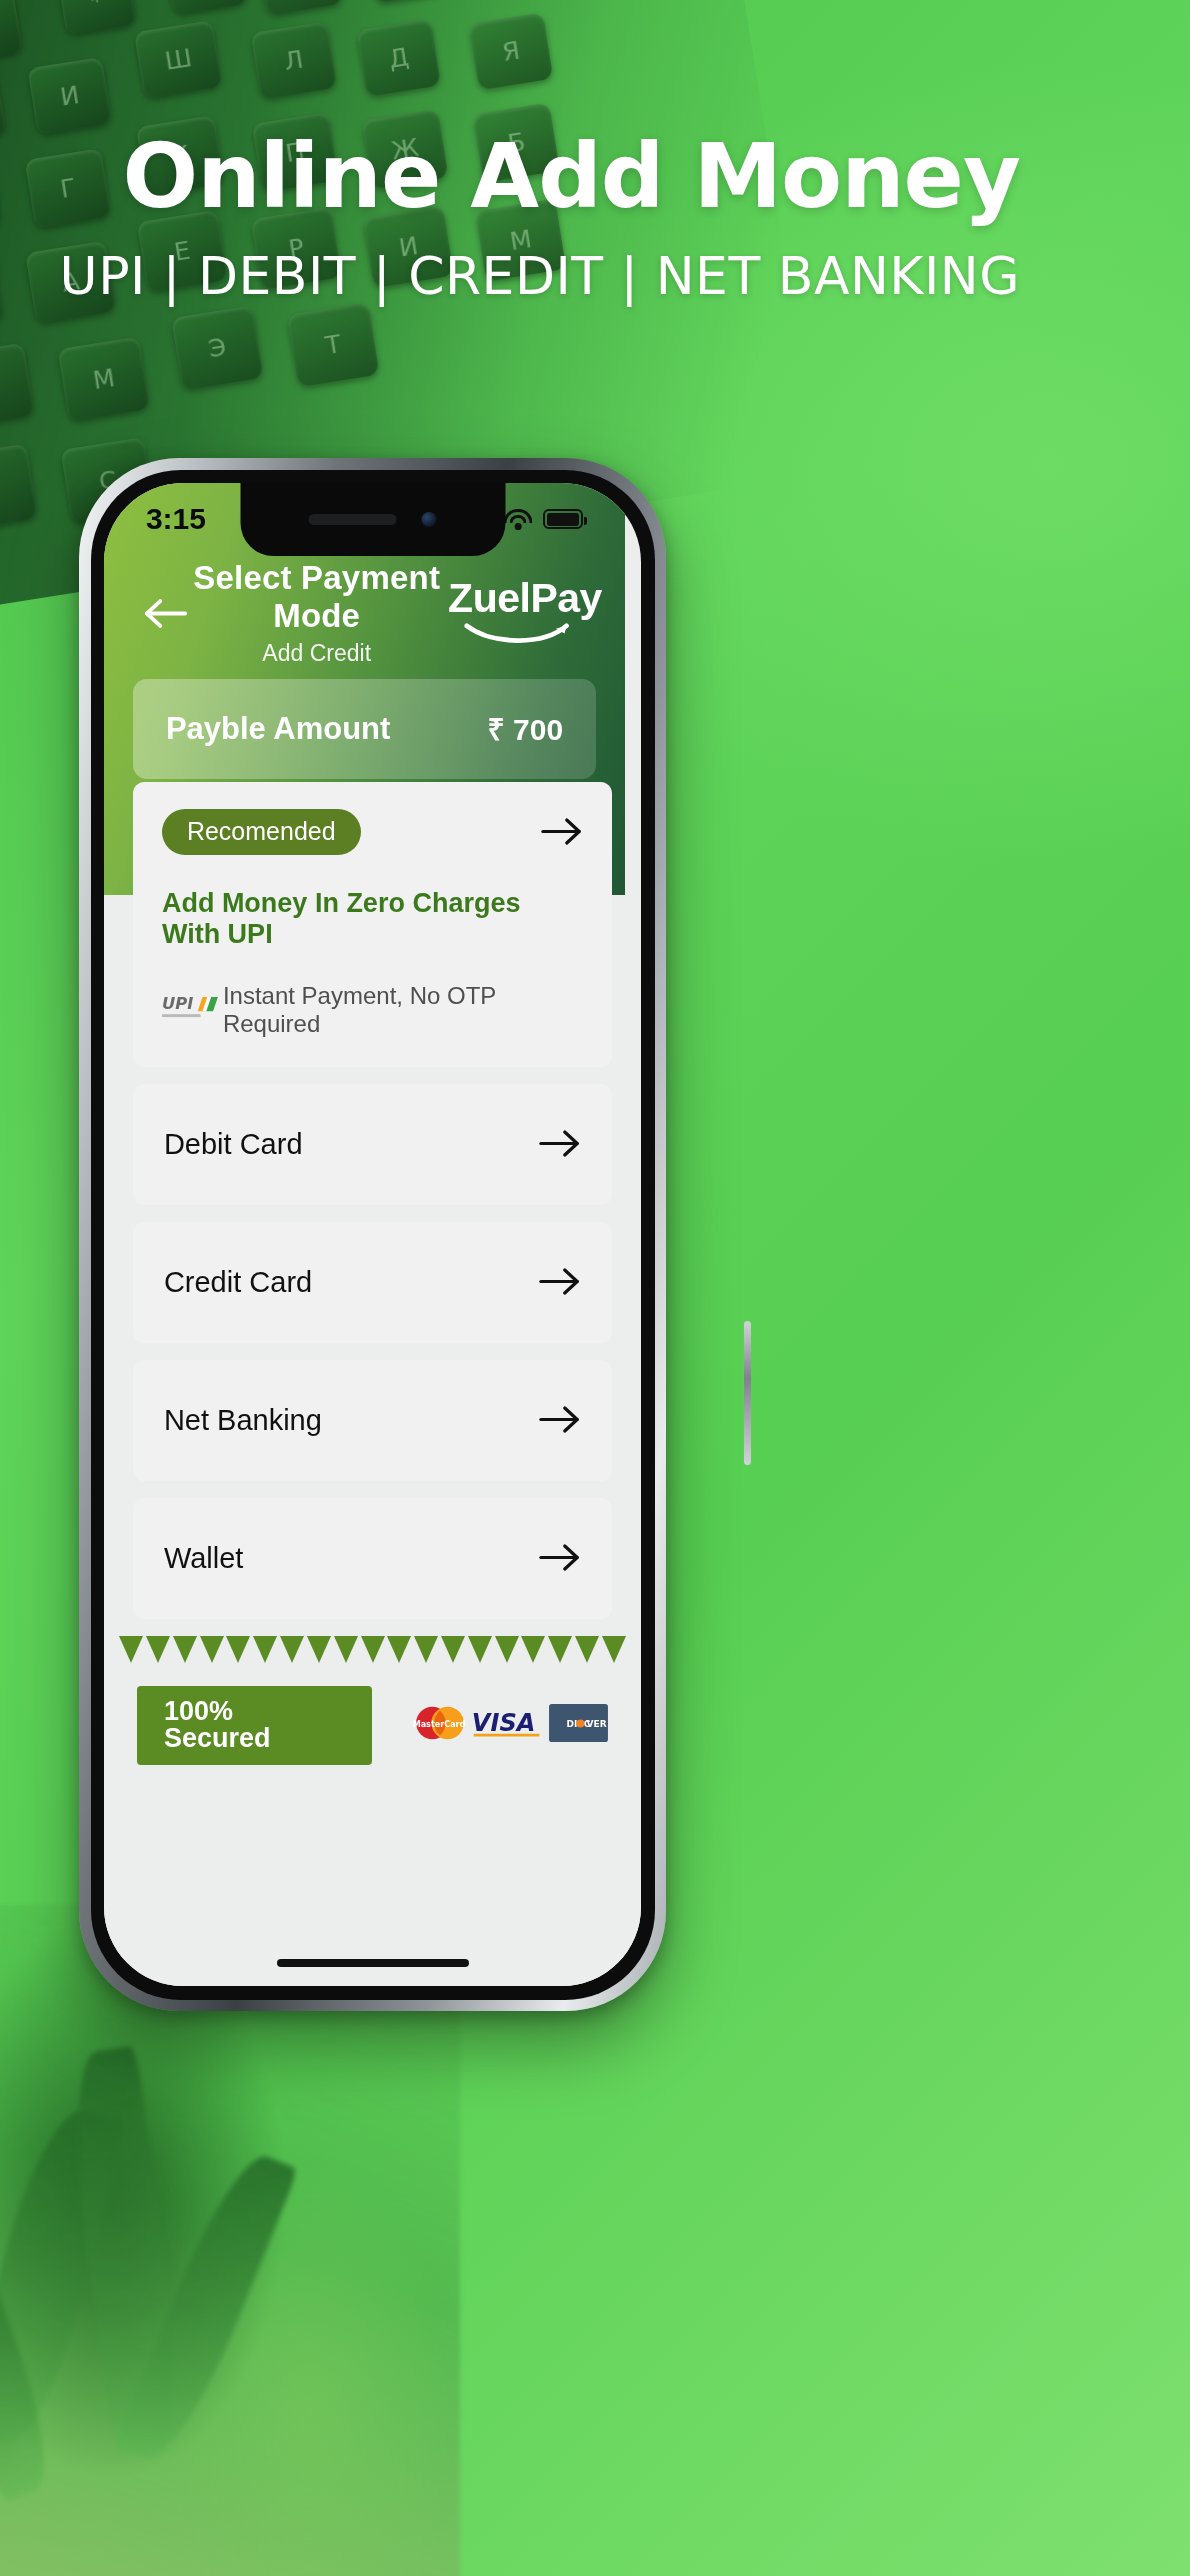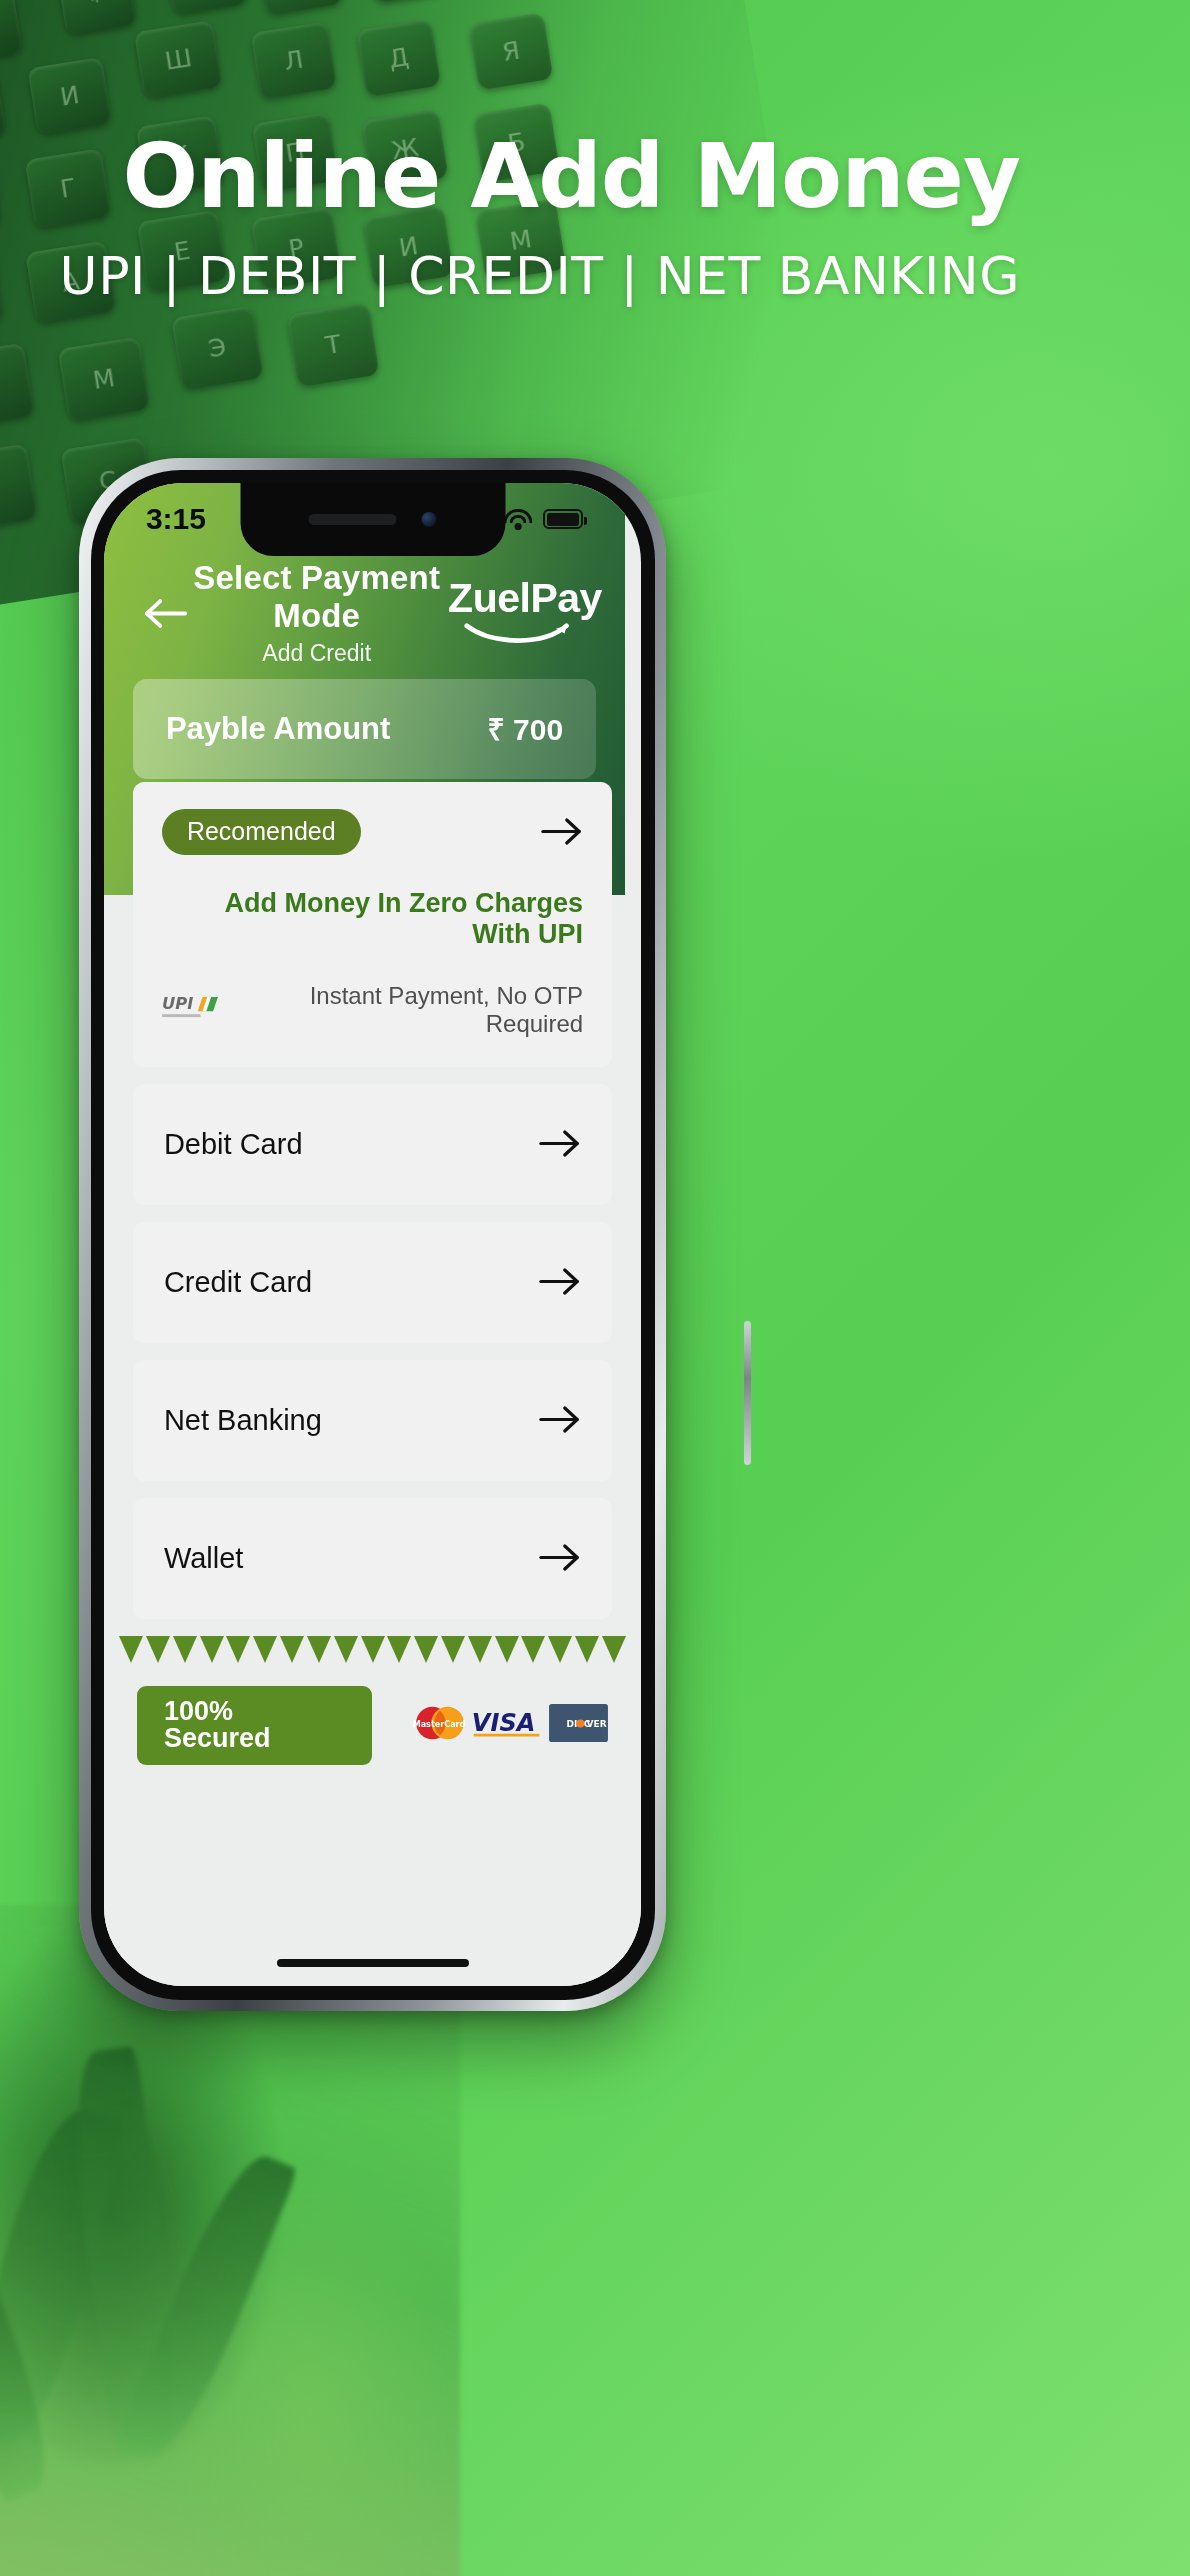--- a/index.html
+++ b/index.html
@@ -196,21 +196,20 @@
     background: #f1f1f1;
     border-radius: 11.5px;
     margin-bottom: 17px;
   }
   .card.rec {
     margin-top: -113px;
     position: relative; z-index: 14;
     padding: 27px 29px 29px 29px;
     background: #f1f1f1;
     border-radius: 11.5px;
-    text-align: right;
   }
   .rec-row { display: flex; align-items: center; justify-content: space-between; }
   .rec-badge {
     background: #5b7f22;
     color: #ffffff;
     font-size: 25px;
     padding: 10.5px 25px;
     border-radius: 29px;
     display: inline-block;
     line-height: 1;
@@ -251,21 +250,21 @@
     border-left: 12.5px solid transparent;
     border-right: 12.5px solid transparent;
     border-top: 27px solid #5b8b23;
   }
   .secured-row {
     display: flex; align-items: center; padding: 23px 33px 0 33px;
   }
   .secured-badge {
     background: #5b8b23; color: #fff;
     font-size: 27px; font-weight: 700;
-    padding: 12.5px 27px; border-radius: 9px; line-height: 1;
+    padding: 12.5px 27px; border-radius: 4px; line-height: 1;
   }
   .logos { flex: 1; display: flex; align-items: center; justify-content: space-around; padding-left: 38px; }
 
   .home-ind {
     position: absolute; bottom: 19px; left: 50%; transform: translateX(-50%);
     width: 192px; height: 8.6px; border-radius: 5.8px; background: #111;
     z-index: 30;
   }
 </style>
 </head>

